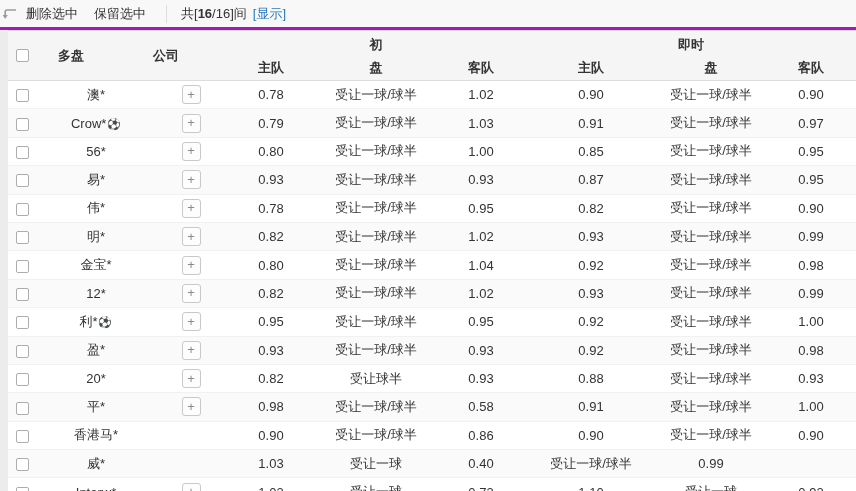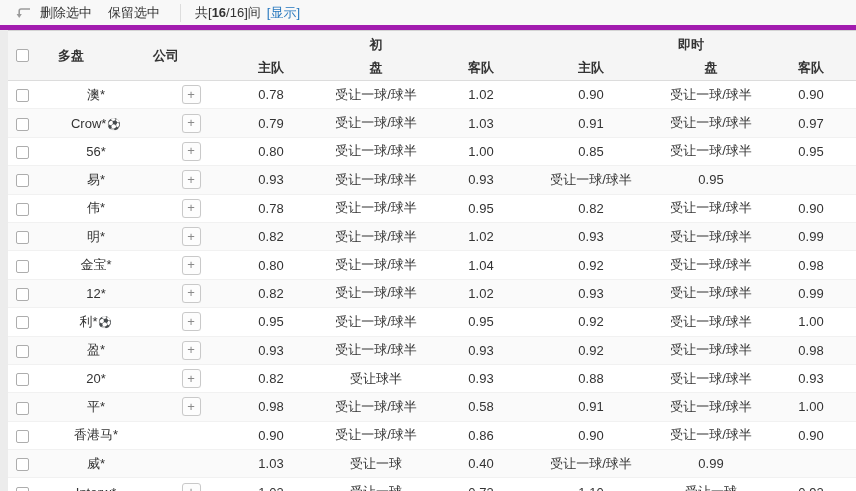--- a/index.html
+++ b/index.html
@@ -5,22 +5,22 @@
   html,body{margin:0;padding:0;}
   body{
     width:856px;height:491px;overflow:hidden;background:#fff;
     font-family:"Liberation Sans","DejaVu Sans",sans-serif;
     font-size:13px;color:#333;
     -webkit-font-smoothing:antialiased;
   }
   
   .toolbar{
     height:30px;display:flex;align-items:center;
-    background:#f8f8f8;border-bottom:5px solid #a21caf;
-    padding-left:14px;box-sizing:border-box;
+    background:#f8f8f8;border-bottom:3px solid #a21caf;
+    box-sizing:border-box;
   }
   .toolbar .arrow-icon{width:18px;height:16px;margin-right:8px;display:inline-flex;align-items:center;}
   .tool-btn{cursor:pointer;margin-right:16px;color:#333;}
   .v-divider{width:1px;height:18px;background:#ddd;margin:0 14px 0 4px;}
   .count-text b{font-weight:bold;}
   .show-link{margin-left:6px;cursor:pointer;text-decoration:none;}
   
   .frame{display:flex;height:461px;}
   .left-strip{width:8px;background:#ececec;flex:none;}
   .grid-area{flex:1;border-top:1px solid #d4d4d4;box-sizing:border-box;}
@@ -137,20 +137,21 @@
           <div class="cell">受让一球/球半</div>
           <div class="cell">0.95</div>
         </div>
         <div class="row alt">
           <div class="cell"><span class="cb"></span></div>
           <div class="cell">易*</div>
           <div class="cell"><button class="plus-btn">+</button></div>
           <div class="cell">0.93</div>
           <div class="cell">受让一球/球半</div>
           <div class="cell">0.93</div>
+          <div class="cell">0.87</div>
           <div class="cell">受让一球/球半</div>
           <div class="cell">0.95</div>
         </div>
         <div class="row">
           <div class="cell"><span class="cb"></span></div>
           <div class="cell">伟*</div>
           <div class="cell"><button class="plus-btn">+</button></div>
           <div class="cell">0.78</div>
           <div class="cell">受让一球/球半</div>
           <div class="cell">0.95</div>

